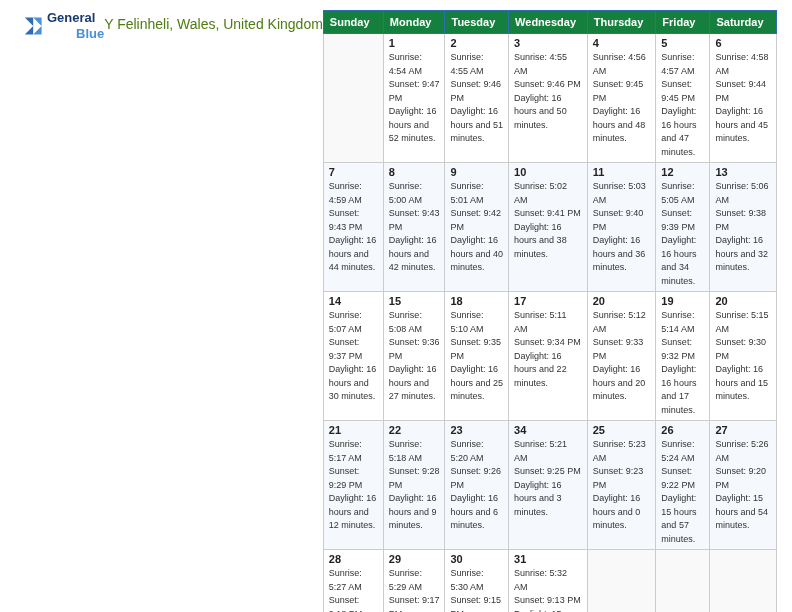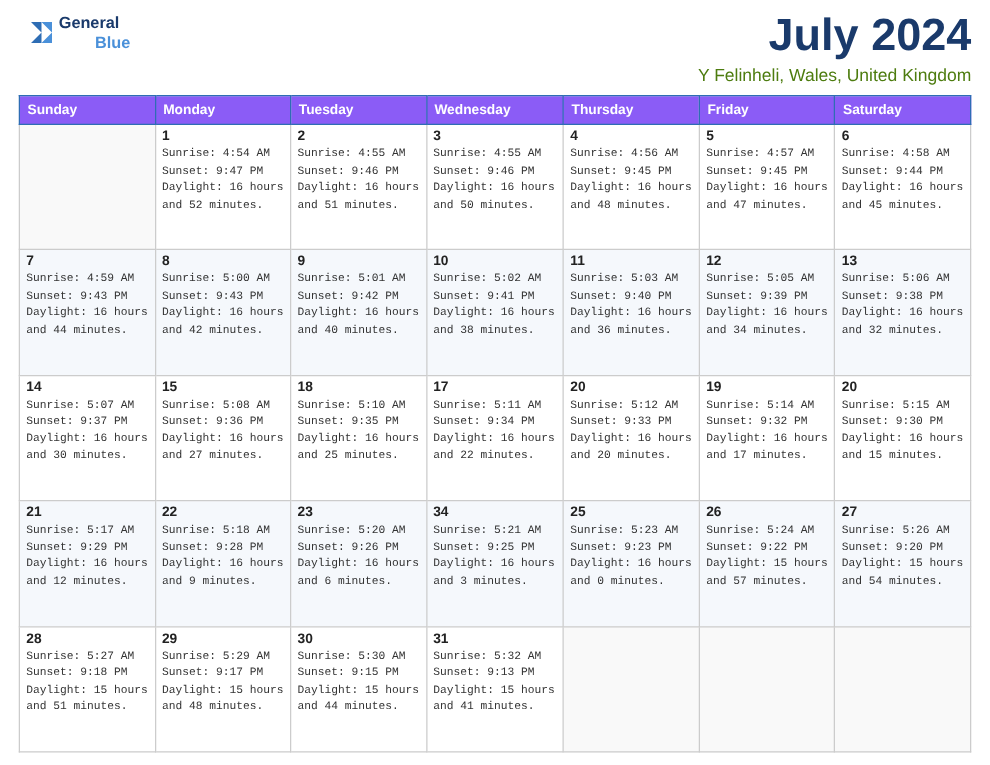--- a/index.html
+++ b/index.html
@@ -8,21 +8,21 @@
       background: #fff;
       width: 792px;
       height: 612px;
       overflow: hidden;
     }
     .page {
       width: 792px;
       height: 612px;
       padding: 10px 15px;
       display: flex;
-      flex-direction: column;
+      flex-direction: row;
     }
     .header {
       display: flex;
       justify-content: space-between;
       align-items: flex-start;
       margin-bottom: 8px;
     }
     .logo {
       display: flex;
       align-items: center;
@@ -56,21 +56,21 @@
       color: #4d7c0f;
       margin-top: 6px;
     }
     .calendar-table {
       width: 100%;
       border-collapse: collapse;
       flex: 1;
       font-size: 9.5px;
     }
     .calendar-table th {
-      background-color: #8b5cf6;
+      background-color: #15803d;
       color: #fff;
       text-align: left;
       padding: 5px 6px;
       font-size: 11px;
       font-weight: bold;
       border: 1px solid #2e6db4;
     }
     .calendar-table td {
       border: 1px solid #ccc;
       vertical-align: top;
@@ -86,21 +86,20 @@
       font-weight: bold;
       font-size: 11px;
       color: #222;
       display: block;
       margin-bottom: 2px;
     }
     .day-info {
       color: #333;
       font-size: 9px;
       line-height: 1.5;
-      font-family: Liberation Mono, monospace;
     }
     .empty-cell {
       background: #f9f9f9 !important;
     }
   </style>
 </head>
 <body>
 
 <div class="page">
   <div class="header">
@@ -109,21 +108,20 @@
         <rect width="40" height="40" fill="white"></rect>
         <polygon points="26,8 38,20 26,32 38,32 38,8" fill="#4a90d9"></polygon>
         <polygon points="14,8 26,20 14,32 26,32 26,8" fill="#2e6db4"></polygon>
       </svg>
       <div class="logo-text">
         <div>General</div>
         <div><span>Blue</span></div>
       </div>
     </div>
     <div class="title-block">
-      <div class="month-title">July 2024</div>
       <div class="location">Y Felinheli, Wales, United Kingdom</div>
     </div>
   </div>
 
   <table class="calendar-table">
     <thead>
       <tr>
         <th>Sunday</th>
         <th>Monday</th>
         <th>Tuesday</th>

